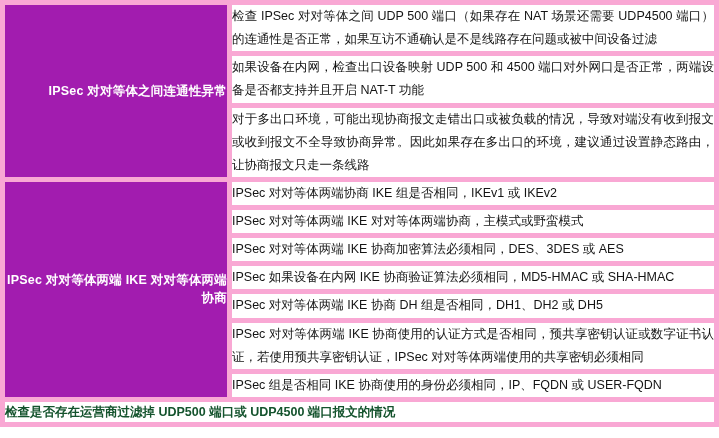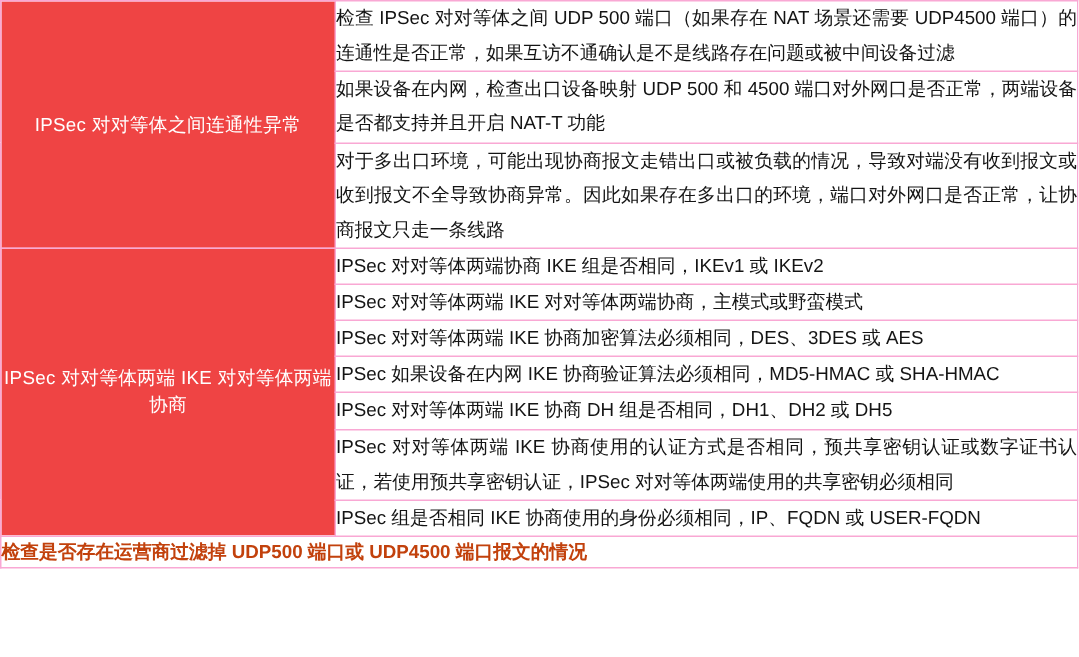--- a/index.html
+++ b/index.html
@@ -20,49 +20,49 @@
     height: 438px;
     box-sizing: border-box;
     background: #ffffff;
   }
   table.grid {
     border-collapse: collapse;
     width: 719px;
     table-layout: fixed;
   }
   table.grid td {
-    border: 1px solid #f9a8d4;
+    border: 5px solid #f9a8d4;
     vertical-align: middle;
     padding: 0;
   }
   
   td.cat {
     width: 222px;
-    background: #ef4444;
+    background: #a21caf;
     color: #ffffff;
-    font-weight: normal;
-    text-align: center;
+    font-weight: bold;
+    text-align: right;
     padding: 6px 8px;
     line-height: 1.5;
     font-size: 12.5px;
     letter-spacing: 0.2px;
   }
   td.item {
     background: #ffffff;
     color: #141414;
     padding: 7px 11px 8px 11px;
     line-height: 1.85;
     text-align: justify;
     text-justify: inter-ideograph;
     font-size: 12.5px;
   }
   
   td.footer-note {
     background: #ffffff;
-    color: #c2410c;
+    color: #14532d;
     font-weight: bold;
     padding: 7px 11px;
     line-height: 1.6;
     font-size: 12.5px;
   }
 </style>
 </head>
 <body>
 
 <div class="doc">
@@ -70,21 +70,21 @@
     <tbody>
 
       <tr>
         <td class="cat" rowspan="3">IPSec 对对等体之间连通性异常</td>
         <td class="item">检查 IPSec 对对等体之间 UDP 500 端口（如果存在 NAT 场景还需要 UDP4500 端口）的连通性是否正常，如果互访不通确认是不是线路存在问题或被中间设备过滤</td>
       </tr>
       <tr>
         <td class="item">如果设备在内网，检查出口设备映射 UDP 500 和 4500 端口对外网口是否正常，两端设备是否都支持并且开启 NAT-T 功能</td>
       </tr>
       <tr>
-        <td class="item">对于多出口环境，可能出现协商报文走错出口或被负载的情况，导致对端没有收到报文或收到报文不全导致协商异常。因此如果存在多出口的环境，端口对外网口是否正常，让协商报文只走一条线路</td>
+        <td class="item">对于多出口环境，可能出现协商报文走错出口或被负载的情况，导致对端没有收到报文或收到报文不全导致协商异常。因此如果存在多出口的环境，建议通过设置静态路由，让协商报文只走一条线路</td>
       </tr>
 
       <tr>
         <td class="cat" rowspan="7">IPSec 对对等体两端 IKE 对对等体两端协商</td>
         <td class="item">IPSec 对对等体两端协商 IKE 组是否相同，IKEv1 或 IKEv2</td>
       </tr>
       <tr>
         <td class="item">IPSec 对对等体两端 IKE 对对等体两端协商，主模式或野蛮模式</td>
       </tr>
       <tr>

